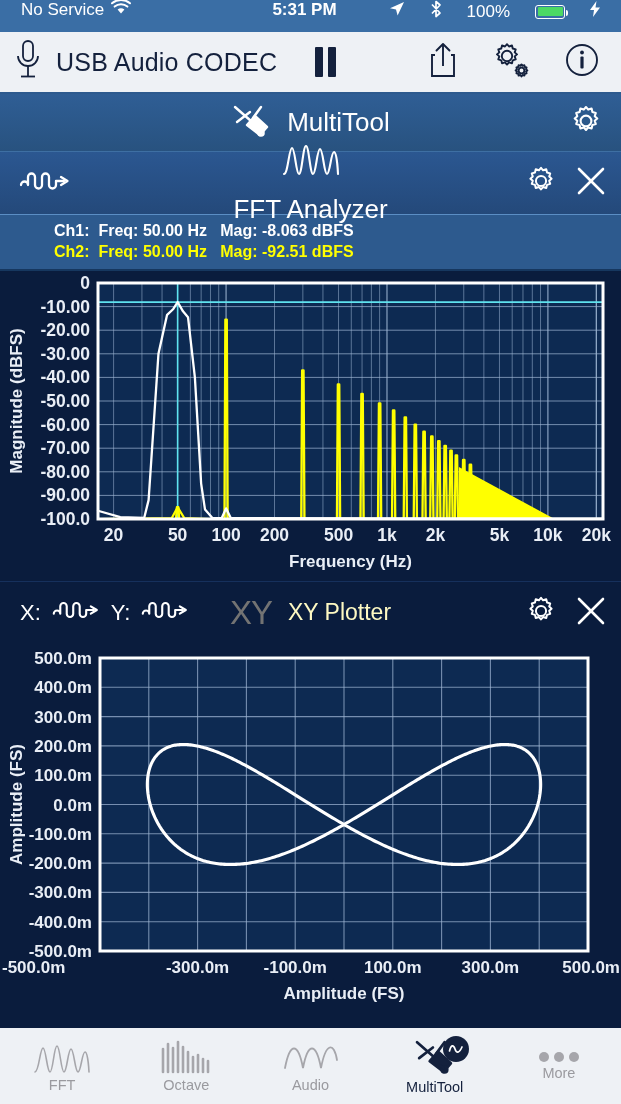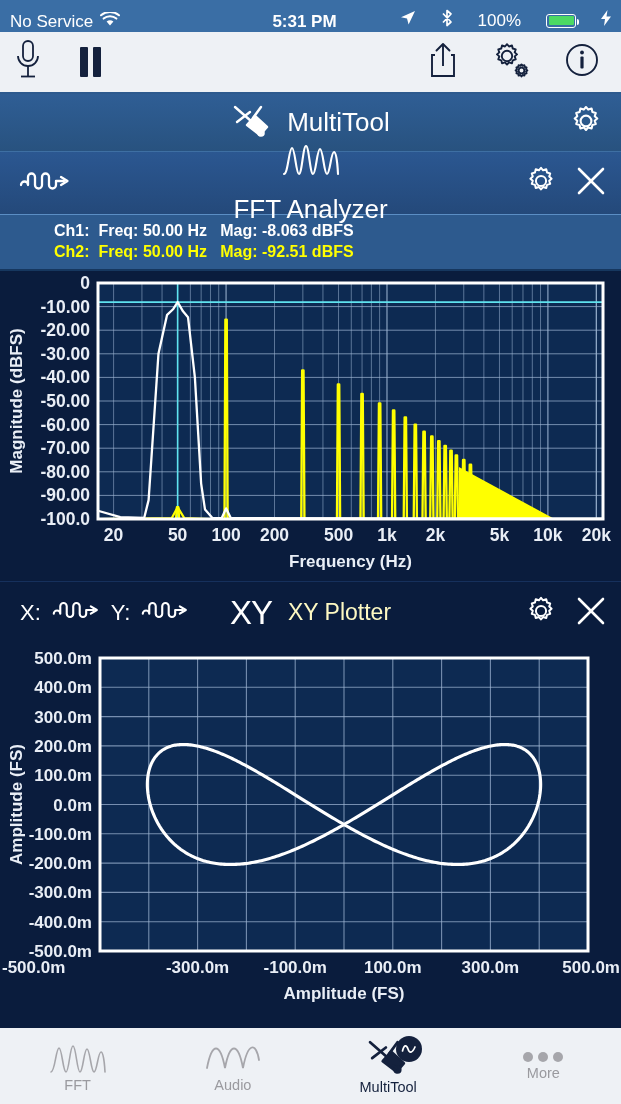--- a/index.html
+++ b/index.html
@@ -7,21 +7,21 @@
     width: 621px; height: 1104px;
     font-family: "Liberation Sans", sans-serif;
     background: #0a1c3d;
     overflow: hidden;
     position: relative;
   }
 
   
   .statusbar {
     height: 32px; background: #3a6ea5; color: #fff;
-    display: flex; align-items: flex-end; padding: 0 10px;
+    display: flex; align-items: flex-start; padding: 0 21px;
     font-size: 17px; position: relative;
   }
   .sb-left { display: flex; align-items: center; gap: 7px; }
   .sb-center { position: absolute; left: 0; right: 12px; text-align: center; font-weight: bold; pointer-events: none; }
   .sb-right { margin-left: auto; display: flex; align-items: center; gap: 25px; position: relative; z-index: 2; }
   .battery {
     width: 30px; height: 14px; border: 1.6px solid #fff; border-radius: 3px;
     padding: 1.5px; position: relative;
   }
   .battery::after {
@@ -73,21 +73,21 @@
   #fft-panel { height: 310px; }
   #xy-panel  { height: 360px; }
 
   
   .xy-header {
     height: 62px; background: #0a1c3d; display: flex; align-items: center;
     position: relative; border-top: 1px solid #16305c;
   }
   .xy-src { position: absolute; left: 20px; display: flex; align-items: center; gap: 10px; color: #fff; font-size: 22px; }
   .xy-center { width: 100%; display: flex; align-items: center; justify-content: center; gap: 16px; }
-  .xy-big { color: #ffffff; font-size: 33px; letter-spacing: -1px; }
+  .xy-big { color: #737373; font-size: 33px; letter-spacing: -1px; }
   .xy-title { color: #fef9c3; font-size: 23px; }
   .xy-right { position: absolute; right: 14px; display: flex; align-items: center; gap: 18px; }
 
   
   .tabbar {
     position: absolute; bottom: 0; left: 0; right: 0; height: 79px;
     background: #eef1f5; border-top: 3px solid #0a1c3d;
     display: flex; align-items: stretch;
   }
   .tab { flex: 1; display: flex; flex-direction: column; align-items: center; justify-content: center; gap: 3px; position: relative; }
@@ -141,20 +141,21 @@
 
 <div class="devbar">
   <span>
     <svg width="28" height="42" viewBox="0 0 28 42">
       <rect x="9" y="2" width="10" height="20" rx="5" stroke="#14213d" stroke-width="1.8" fill="none"></rect>
       <path d="M4 17 a10 10 0 0 0 20 0" stroke="#14213d" stroke-width="1.8" fill="none"></path>
       <line x1="14" y1="27" x2="14" y2="37" stroke="#14213d" stroke-width="1.8"></line>
       <line x1="7" y1="37.5" x2="21" y2="37.5" stroke="#14213d" stroke-width="1.8"></line>
     </svg>
   </span>
+  <span class="dev-name">USB Audio CODEC</span>
   <span class="pausebtn">
       <span></span>
       <span></span>
     </span>
   <div class="dev-icons">
     <span>
       <svg width="28" height="36" viewBox="0 0 28 36">
         <path d="M6 13 H3 V34 H25 V13 H22" stroke="#14213d" stroke-width="1.9" fill="none"></path>
         <line x1="14" y1="2" x2="14" y2="24" stroke="#14213d" stroke-width="1.9"></line>
         <path d="M7.5 8.5 L14 2 L20.5 8.5" stroke="#14213d" stroke-width="1.9" fill="none" stroke-linejoin="round" stroke-linecap="round"></path>
@@ -431,20 +432,37 @@
 
 <div class="tabbar">
   <div class="tab">
     <svg width="62" height="34" viewBox="0 0 58 34">
       <path d="M2 32 C6 32 7 8 10 8 C13 8 14 32 17 32 C20 32 21 6 24 6 C27 6 28 32 31 32 C34 32 35 9 38 9 C41 9 42 32 45 32 C48 32 49 12 52 12 C55 12 56 32 56 32" stroke="#a6a6ab" stroke-width="1.6" fill="none" stroke-linecap="round"></path>
     </svg>
     <span class="lbl">FFT</span>
   </div>
   <div class="tab">
     <svg width="62" height="34" viewBox="0 0 58 34">
+      <g stroke="#a6a6ab" stroke-width="2.6" stroke-linecap="round">
+        <line x1="6" y1="9" x2="6" y2="32"></line>
+          <line x1="11" y1="4" x2="11" y2="32"></line>
+        <line x1="16" y1="8" x2="16" y2="32"></line>
+          <line x1="21" y1="2" x2="21" y2="32"></line>
+        <line x1="26" y1="7" x2="26" y2="32"></line>
+          <line x1="31" y1="12" x2="31" y2="32"></line>
+        <line x1="36" y1="17" x2="36" y2="32"></line>
+          <line x1="41" y1="15" x2="41" y2="32"></line>
+        <line x1="46" y1="19" x2="46" y2="32"></line>
+          <line x1="51" y1="21" x2="51" y2="32"></line>
+      </g>
+    </svg>
+    <span class="lbl">Octave</span>
+  </div>
+  <div class="tab">
+    <svg width="62" height="34" viewBox="0 0 58 34">
       <path d="M3 28 C8 2 16 2 21 28 C26 2 34 2 39 28 C44 2 52 2 55 20" stroke="#a6a6ab" stroke-width="1.8" fill="none" stroke-linecap="round"></path>
     </svg>
     <span class="lbl">Audio</span>
   </div>
   <div class="tab active">
     <svg width="46" height="38" viewBox="0 0 42 36">
       <g fill="#14213d" stroke="#14213d" stroke-width="2.6" stroke-linecap="round">
         <line x1="4" y1="4" x2="20" y2="18"></line>
         <line x1="6" y1="19" x2="19" y2="9"></line>
         <path d="M16 22 L24 13 L36 24 L29 32 Z" stroke-linejoin="round"></path>

